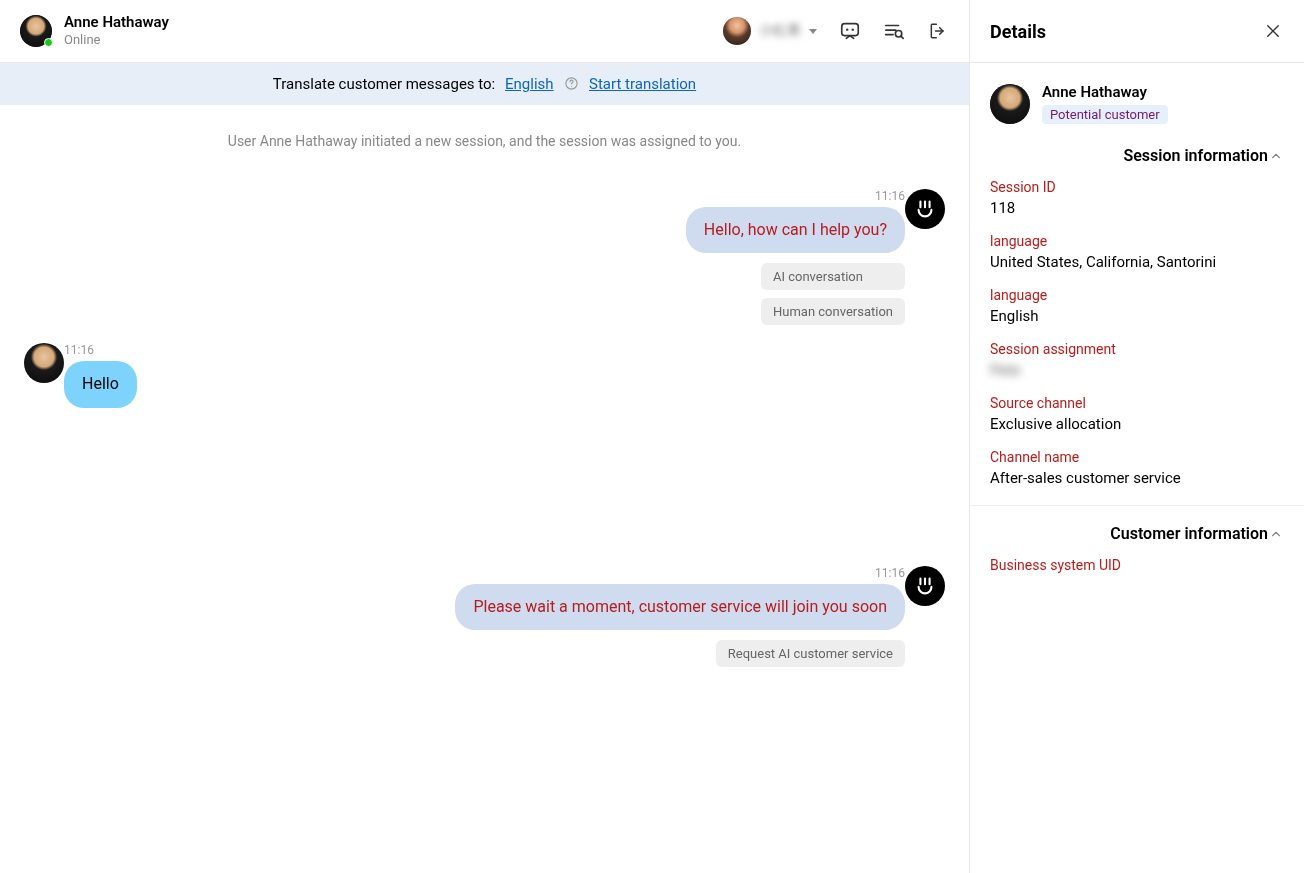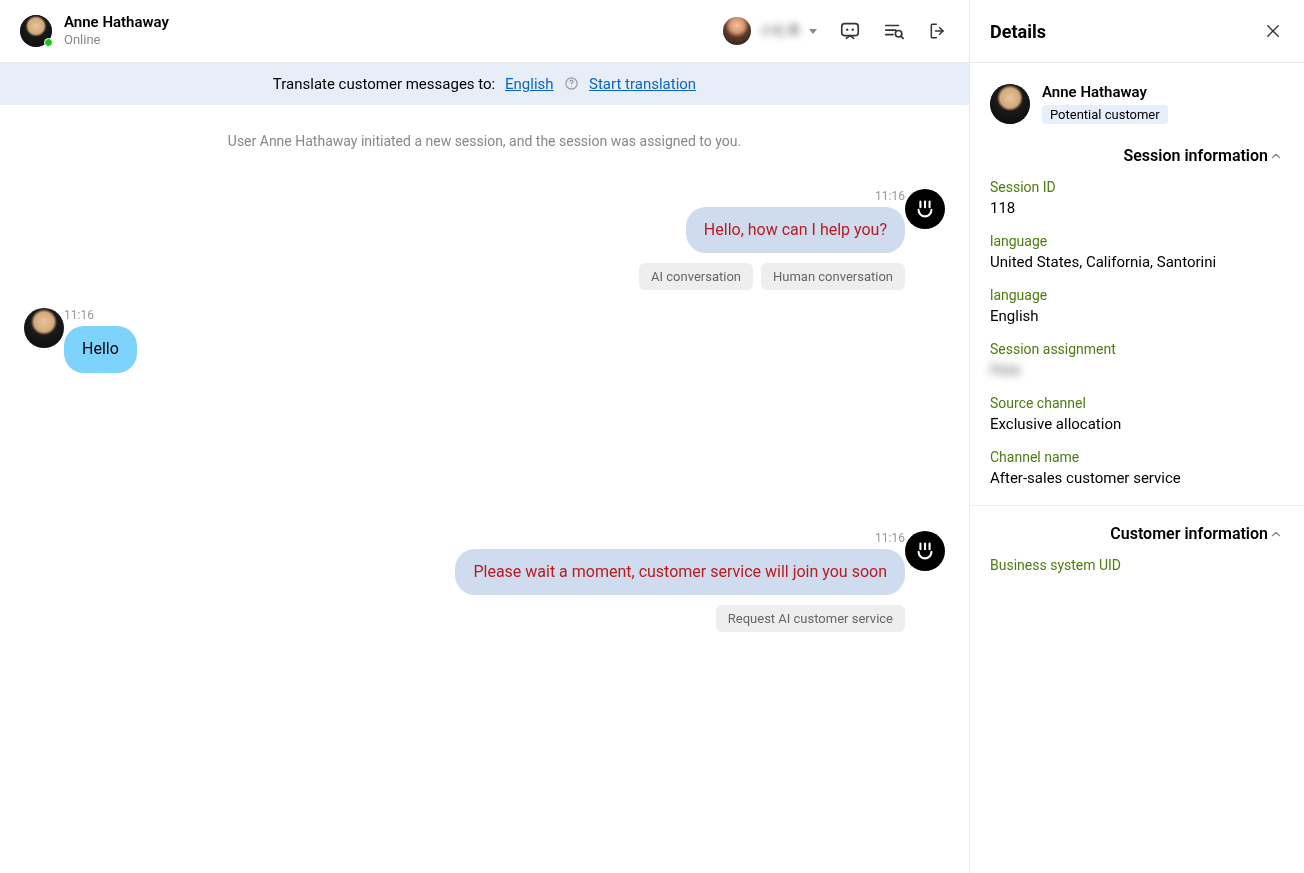--- a/index.html
+++ b/index.html
@@ -202,20 +202,21 @@
       width: 40px;
       height: 40px;
       border-radius: 50%;
       background: radial-gradient(circle at 50% 35%, #e8c4a0 0%, #d4a878 30%, #1a1a1a 40%, #0a0a0a 100%);
       flex-shrink: 0;
     }
     .tag-pills {
       display: flex;
       gap: 8px;
       margin-top: 10px;
+      flex-direction: column;
     }
     .pill {
       background: #eeeeee;
       color: #666;
       font-size: 13px;
       padding: 6px 12px;
       border-radius: 6px;
       cursor: pointer;
     }
     .spacer-big { height: 150px; }
@@ -258,21 +259,21 @@
     .cust-block {
       display: flex;
       align-items: center;
       gap: 12px;
       margin-bottom: 22px;
     }
     .cust-name-block { display: flex; flex-direction: column; gap: 4px; align-items: flex-start; }
     .cust-name { font-size: 15px; font-weight: 600; }
     .badge-potential {
       background: #e6f0fb;
-      color: #000000;
+      color: #701a75;
       font-size: 13px;
       padding: 2px 8px;
       border-radius: 4px;
     }
     .section-title-row {
       display: flex;
       align-items: center;
       justify-content: flex-end;
       margin-bottom: 14px;
       cursor: pointer;
@@ -286,21 +287,21 @@
       width: 16px;
       height: 16px;
       display: flex;
       align-items: center;
       justify-content: center;
     }
     .field-group {
       margin-bottom: 16px;
     }
     .field-label {
-      color: #4d7c0f;
+      color: #b91c1c;
       font-size: 14px;
       margin-bottom: 4px;
     }
     .field-value {
       color: #000;
       font-size: 15px;
     }
     .blurred { filter: blur(4px); color: #666; }
     .divider {
       height: 1px;

